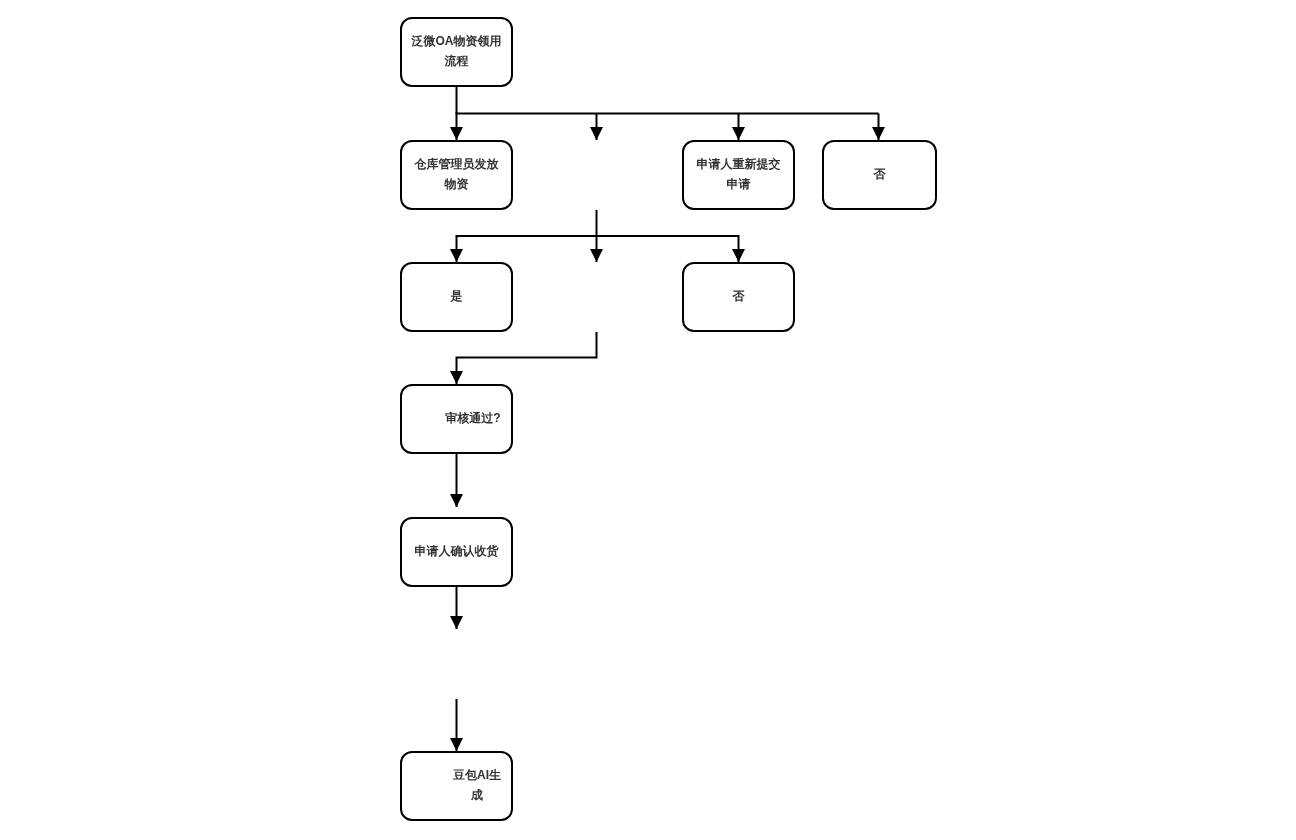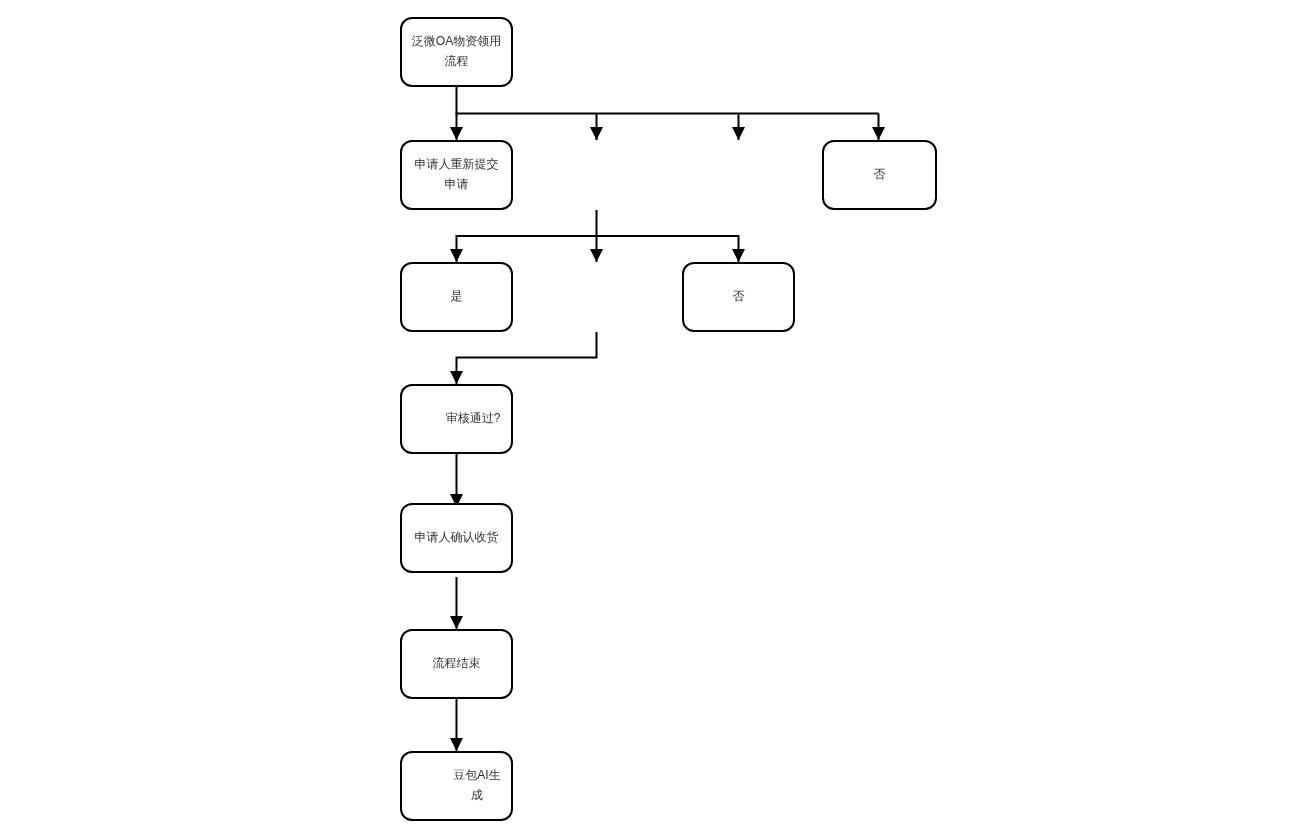--- a/index.html
+++ b/index.html
@@ -6,20 +6,21 @@
   html, body {
     width: 1296px; height: 840px;
     background: #ffffff;
     overflow: hidden;
     font-family: "Liberation Sans", "DejaVu Sans", sans-serif;
   }
   .canvas {
     position: relative;
     width: 1296px; height: 840px;
     background: #ffffff;
+    font-weight: bold;
   }
   .edge-layer {
     position: absolute;
     left: 0; top: 0;
     width: 1296px; height: 840px;
     pointer-events: none;
   }
   .node {
     position: absolute;
     width: 113px; height: 70px;
@@ -65,39 +66,39 @@
     <path d="M456.5,454 L456.5,507" fill="none" stroke="#000000" stroke-width="2" marker-end="url(#arrow)"></path>
     <path d="M456.5,577 L456.5,629" fill="none" stroke="#000000" stroke-width="2" marker-end="url(#arrow)"></path>
     <path d="M456.5,699 L456.5,751" fill="none" stroke="#000000" stroke-width="2" marker-end="url(#arrow)"></path>
   </svg>
 
   <div class="node" style="left:400px; top:17px;">
     <span>泛微OA物资领用流程</span>
   </div>
 
   <div class="node" style="left:400px; top:140px;">
+    <span>仓库管理员发放物资</span>
+  </div>
+  <div class="node" style="left:682px; top:140px;">
     <span>申请人重新提交申请</span>
   </div>
   <div class="node" style="left:822px; top:140px; width:115px;">
     <span>否</span>
   </div>
 
   <div class="node" style="left:400px; top:262px;">
     <span>是</span>
   </div>
   <div class="node" style="left:682px; top:262px;">
     <span>否</span>
   </div>
 
   <div class="node" style="left:400px; top:384px;padding-left:40px;">
     <span>审核通过?</span>
   </div>
-  <div class="node" style="left:400px; top:503px;justify-content:center;">
+  <div class="node" style="left:400px; top:517px;justify-content:center;">
     <span>申请人确认收货</span>
-  </div>
-  <div class="node" style="left:400px; top:629px;">
-    <span>流程结束</span>
   </div>
   <div class="node" style="left:400px; top:751px;padding-left:48px;">
     <span>豆包AI生成</span>
   </div>
 
 </div>
 
 </body></html>

